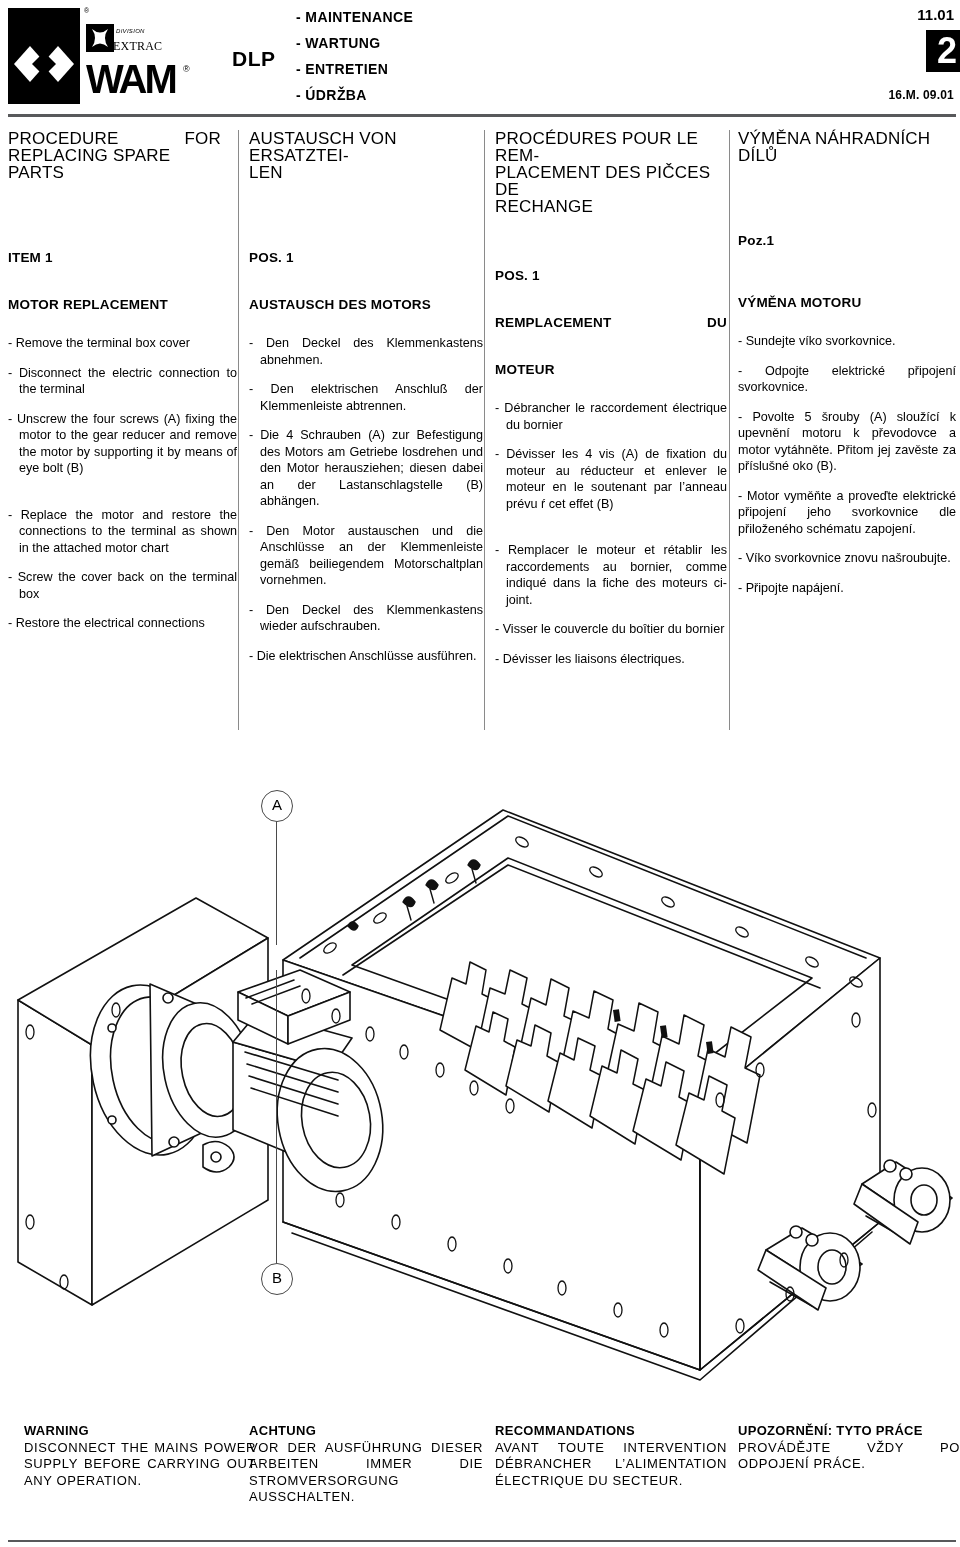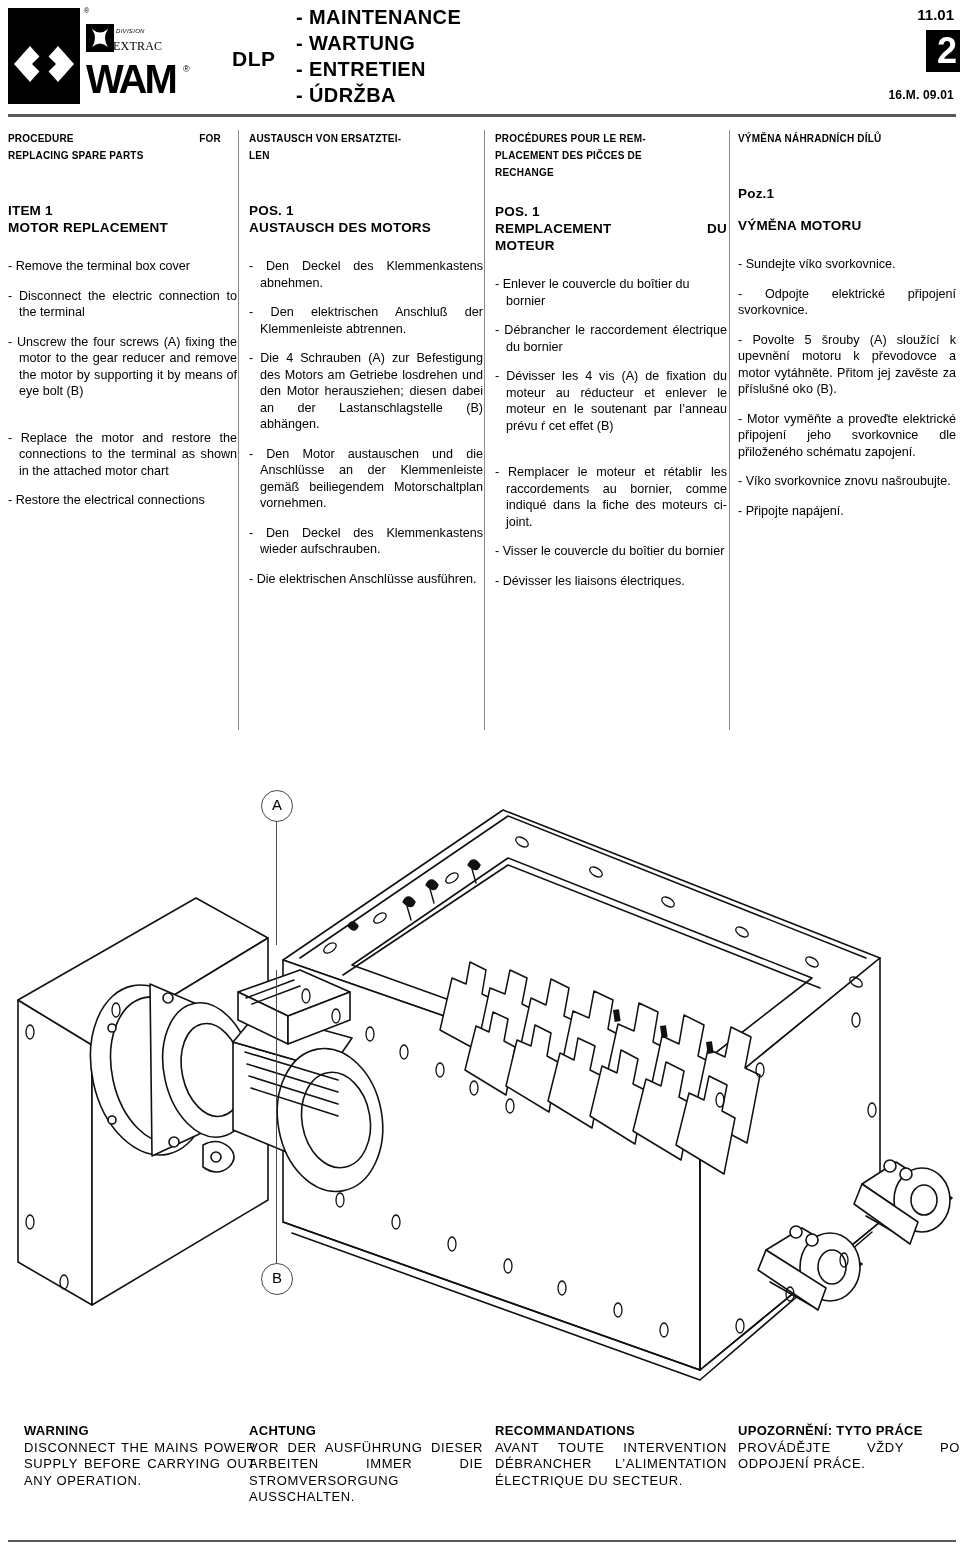--- a/index.html
+++ b/index.html
@@ -23,44 +23,44 @@
   .extrac-x{position:absolute;left:82px;top:24px;width:20px;height:20px;}
   .extrac-div{position:absolute;left:108px;top:24px;font-size:6px;font-style:italic;letter-spacing:.3px;}
   .extrac-word{position:absolute;left:105px;top:35px;font-size:12px;font-family:"Liberation Serif",serif;letter-spacing:.2px;}
   .wam-word{position:absolute;left:78px;top:55px;font-size:40px;font-weight:bold;
     font-family:"Liberation Sans",sans-serif;letter-spacing:-3px;line-height:40px;}
   .wam-reg{position:absolute;left:175px;top:60px;font-size:9px;}
 
   .dlp-label{position:absolute;left:232px;top:47px;font-size:21px;font-weight:bold;letter-spacing:.5px;text-align:right;}
 
   .titles{position:absolute;left:296px;top:4px;width:330px;}
-  .titles div{font-size:20px;font-weight:bold;letter-spacing:.4px;height:26px;line-height:26px;}
+  .titles div{font-size:14px;font-weight:bold;letter-spacing:.4px;height:26px;line-height:26px;}
 
   .hdr-code-top{position:absolute;right:6px;top:6px;font-size:15px;font-weight:bold;text-align:right;}
   .hdr-code-bot{position:absolute;right:6px;top:88px;font-size:12px;font-weight:bold;text-align:right;letter-spacing:.2px;}
   .pagenum{position:absolute;right:-8px;top:30px;width:42px;height:42px;background:#000;color:#fff;
     font-size:36px;font-weight:bold;text-align:center;line-height:42px;font-family:"Liberation Sans",sans-serif;}
 
   .hdr-rule{position:absolute;left:8px;right:4px;top:114px;height:3px;background:#58595b;}
 
   
   .cols{position:absolute;left:0;top:130px;width:960px;height:620px;}
   .col{position:absolute;top:0;box-sizing:border-box;}
   .col.c1{left:8px;width:229px;}
   .col.c2{left:249px;width:234px;}
   .col.c3{left:495px;width:232px;}
   .col.c4{left:738px;width:218px;}
   .vsep{position:absolute;top:0;width:1px;height:600px;background:#8a8a8a;}
   .vsep.v1{left:238px;}
   .vsep.v2{left:484px;}
   .vsep.v3{left:729px;}
 
-  .sect-title{font-size:10px;font-weight:bold;line-height:17px;letter-spacing:.2px;margin:0 16px 0 0;}
+  .sect-title{font-size:17px;font-weight:normal;line-height:17px;letter-spacing:.2px;margin:0 16px 0 0;}
   .sect-title.just{text-align:justify;text-align-last:justify;}
-  .item-head{font-size:13.5px;font-weight:bold;line-height:17px;letter-spacing:.2px;}
+  .item-head{font-size:13.5px;font-weight:bold;line-height:17px;letter-spacing:.2px;margin-top:30px;}
   .item-head.just{text-align:justify;text-align-last:justify;}
   .spacer-lg{height:38px;}
   .spacer-md{height:22px;}
 
   .body-p{font-size:12.6px;line-height:16.5px;margin:0 0 16px 0;padding-left:11px;text-indent:-11px;}
   .body-p.just{text-align:justify;}
   .body-p.tight{margin-bottom:13px;}
   .body-p.gap{margin-bottom:30px;}
   .body-p.noind{padding-left:0;text-indent:0;}
 
@@ -135,20 +135,21 @@
       <div class="sect-title just">PROCEDURE FOR</div>
       <div class="sect-title">REPLACING SPARE PARTS</div>
       <div class="spacer-lg"></div>
       <div class="item-head">ITEM 1</div>
       <div class="item-head">MOTOR REPLACEMENT</div>
       <div class="spacer-md"></div>
       <p class="body-p tight">- Remove the terminal box cover</p>
       <p class="body-p just tight">- Disconnect the electric connection to the terminal</p>
       <p class="body-p just gap">- Unscrew the four screws (A) fixing the motor to the gear reducer and remove the motor by supporting it by means of eye bolt (B)</p>
       <p class="body-p just tight">- Replace the motor and restore the connections to the terminal as shown in the attached motor chart</p>
+      <p class="body-p just tight">- Screw the cover back on the terminal box</p>
       <p class="body-p just">- Restore the electrical connections</p>
     </div>
 
     <div class="col c2">
       <div class="sect-title">AUSTAUSCH VON ERSATZTEI-</div>
       <div class="sect-title">LEN</div>
       <div class="spacer-lg"></div>
       <div class="item-head">POS. 1</div>
       <div class="item-head">AUSTAUSCH DES MOTORS</div>
       <div class="spacer-md"></div>
@@ -162,21 +163,20 @@
 
     <div class="col c3">
       <div class="sect-title">PROCÉDURES POUR LE REM-</div>
       <div class="sect-title">PLACEMENT DES PIČCES DE</div>
       <div class="sect-title">RECHANGE</div>
       <div class="spacer-md"></div>
       <div class="item-head">POS. 1</div>
       <div class="item-head just">REMPLACEMENT DU</div>
       <div class="item-head">MOTEUR</div>
       <div class="spacer-md"></div>
-      <p class="body-p tight">- Enlever le couvercle du boîtier du bornier</p>
       <p class="body-p just tight">- Débrancher le raccordement électrique du bornier</p>
       <p class="body-p just gap">- Dévisser les 4 vis (A) de fixation du moteur au réducteur et enlever le moteur en le soutenant par l’anneau prévu ŕ cet effet (B)</p>
       <p class="body-p just tight">- Remplacer le moteur et rétablir les raccordements au bornier, comme indiqué dans la fiche des moteurs ci-joint.</p>
       <p class="body-p just tight">- Visser le couvercle du boîtier du bornier</p>
       <p class="body-p just">- Dévisser les liaisons électriques.</p>
     </div>
 
     <div class="col c4">
       <div class="sect-title">VÝMĚNA NÁHRADNÍCH DÍLŮ</div>
       <div class="spacer-lg"></div>

